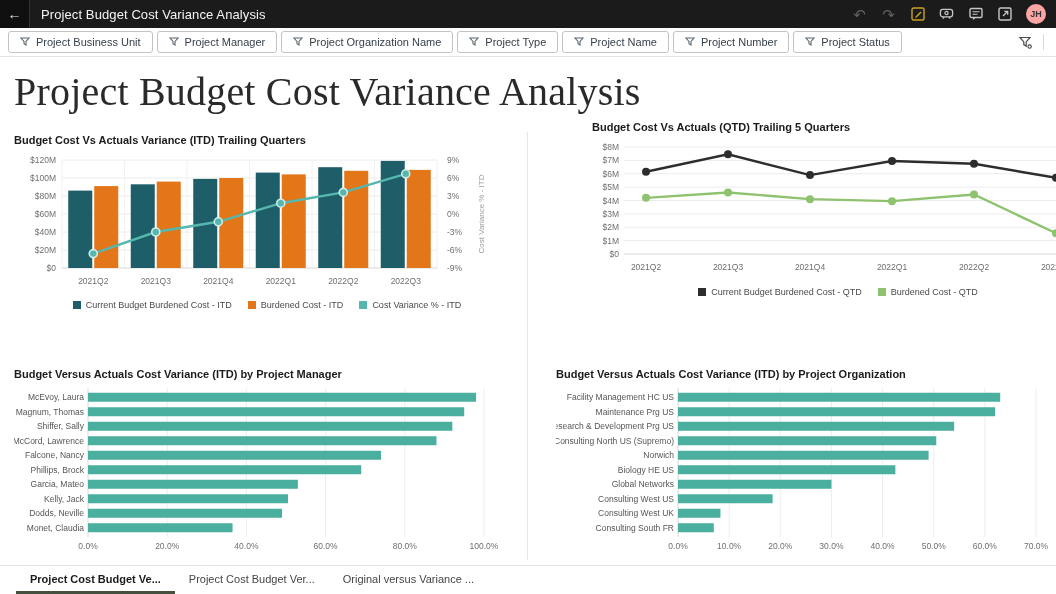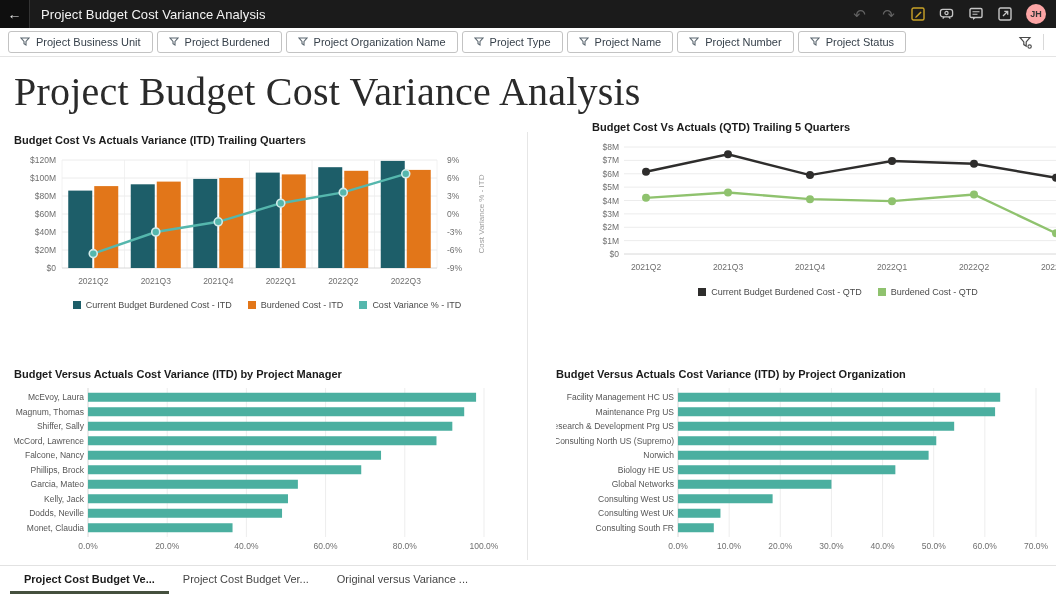--- a/index.html
+++ b/index.html
@@ -44,21 +44,21 @@
   .ax{font-size:8.5px;fill:#6f6f6f;}
   .cat{font-size:8.5px;fill:#565656;}
   .rot{font-size:8px;fill:#9c9c9c;}
 
   .legend{display:flex;justify-content:center;gap:16px;margin-top:2px;}
   .litem{display:flex;align-items:center;gap:5px;font-size:9px;color:#4a4a4a;cursor:pointer;}
   .lsw{width:8px;height:8px;display:inline-block;}
 
   
   .tabbar{position:absolute;left:0;bottom:0;width:1056px;height:29px;box-sizing:border-box;
-          border-top:1px solid #e2e2e2;background:#fff;display:flex;align-items:stretch;padding-left:10px;}
+          border-top:1px solid #e2e2e2;background:#fff;display:flex;align-items:stretch;padding-left:16px;}
   .tab{display:flex;align-items:center;padding:0 14px;font-size:11px;color:#454545;cursor:pointer;
        border-bottom:3px solid transparent;box-sizing:border-box;}
   .tab.active{font-weight:700;color:#1b1b1b;border-bottom-color:#45503e;}
 </style>
 </head>
 <body>
 
 <div id="app">
 
   <div class="hdr">
@@ -110,21 +110,21 @@
     <div class="chip">
         <svg width="10" height="10" viewBox="0 0 10 10">
           <path d="M1 1 h8 l-3 3.4 v3.6 l-2 -1.3 v-2.3 Z" fill="none" stroke="#5b6770" stroke-width="1.1"></path>
         </svg>
         <span>Project Business Unit</span>
       </div>
       <div class="chip">
         <svg width="10" height="10" viewBox="0 0 10 10">
           <path d="M1 1 h8 l-3 3.4 v3.6 l-2 -1.3 v-2.3 Z" fill="none" stroke="#5b6770" stroke-width="1.1"></path>
         </svg>
-        <span>Project Burdened</span>
+        <span>Project Manager</span>
       </div>
       <div class="chip">
         <svg width="10" height="10" viewBox="0 0 10 10">
           <path d="M1 1 h8 l-3 3.4 v3.6 l-2 -1.3 v-2.3 Z" fill="none" stroke="#5b6770" stroke-width="1.1"></path>
         </svg>
         <span>Project Organization Name</span>
       </div>
       <div class="chip">
         <svg width="10" height="10" viewBox="0 0 10 10">
           <path d="M1 1 h8 l-3 3.4 v3.6 l-2 -1.3 v-2.3 Z" fill="none" stroke="#5b6770" stroke-width="1.1"></path>

